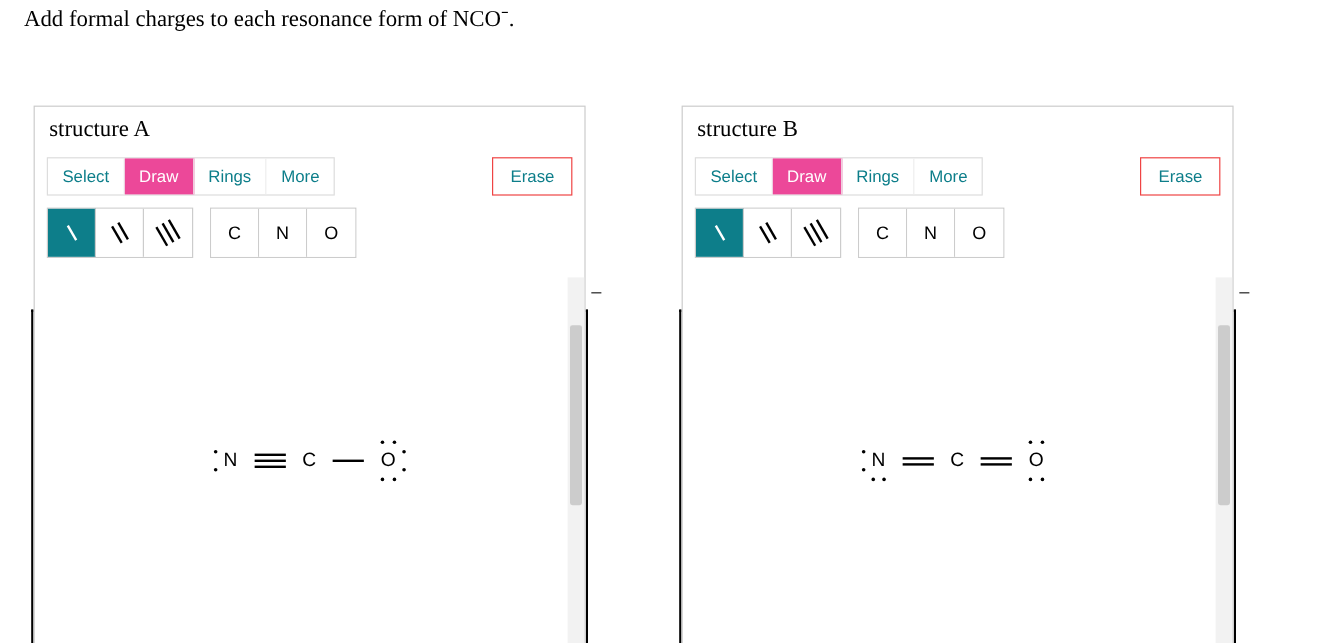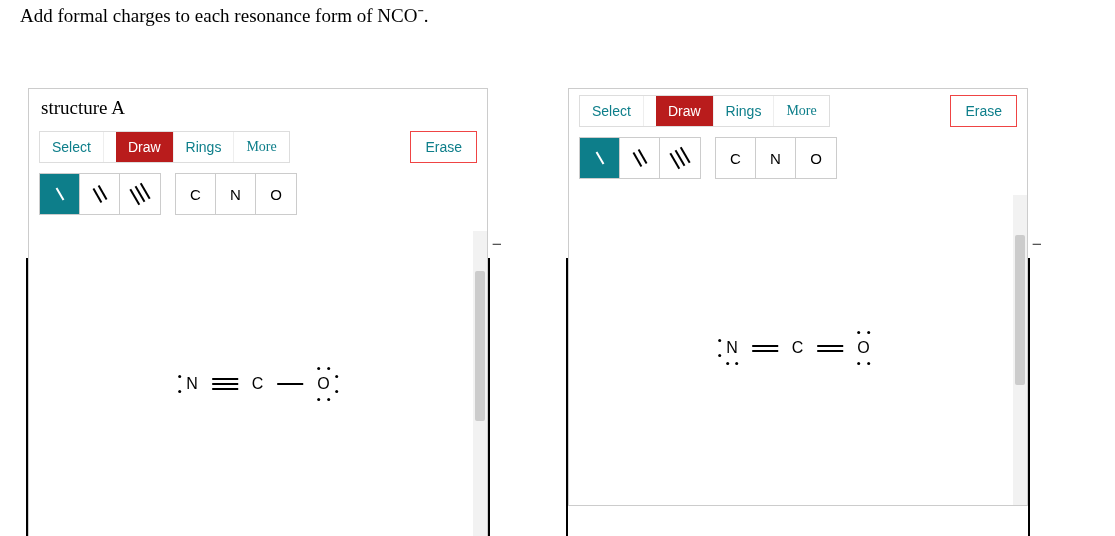--- a/index.html
+++ b/index.html
@@ -68,25 +68,24 @@
     display: flex;
     border: 1px solid #ddd;
   }
   .tab {
     padding: 7px 12px;
     font-size: 14px;
     color: #0d7e8a;
     cursor: pointer;
     border-right: 1px solid #eee;
   }
-  .tab:last-child { border-right: none; font-family: Liberation Serif, serif; }
+  .tab:last-child { border-right: none; }
   .tab.active {
-    background: #b91c1c;
+    background: #ec4899;
     color: #fff;
-    margin-left: 12px;
   }
   .erase {
     margin-left: auto;
     padding: 7px 14px;
     color: #0d7e8a;
     font-size: 14px;
     border: 1px solid #ef4444;
     cursor: pointer;
   }
   .toolbar-row2 {
@@ -271,20 +270,21 @@
           </span>
         </div>
       </div>
     </div>
   </div>
 
   <div class="panel-wrapper">
     <div class="bracket-left"></div>
     <div class="bracket-right"></div>
     <div class="panel">
+      <div class="panel-title">structure B</div>
       <div class="toolbar-row1">
         <div class="tab-group">
           <div class="tab">Select</div>
           <div class="tab active">Draw</div>
           <div class="tab">Rings</div>
           <div class="tab">More</div>
         </div>
         <div class="erase">Erase</div>
       </div>
       <div class="toolbar-row2">

